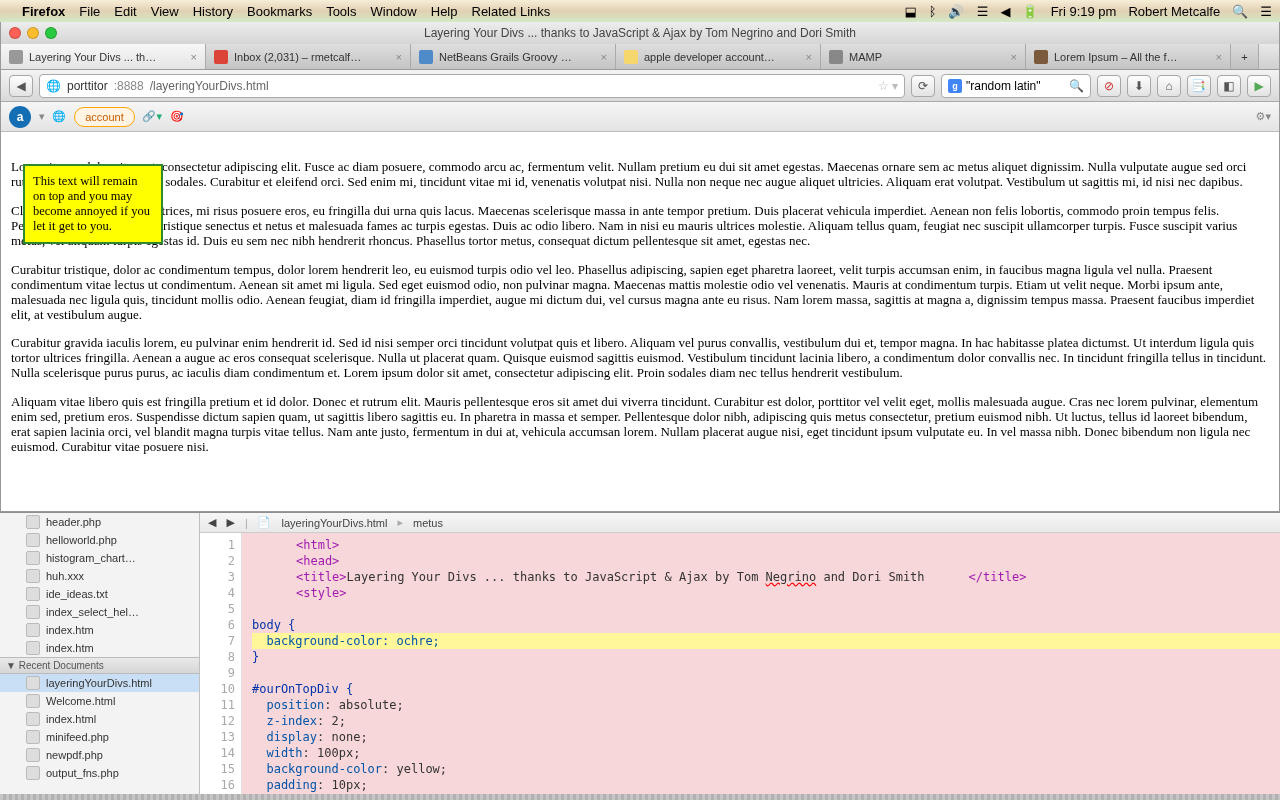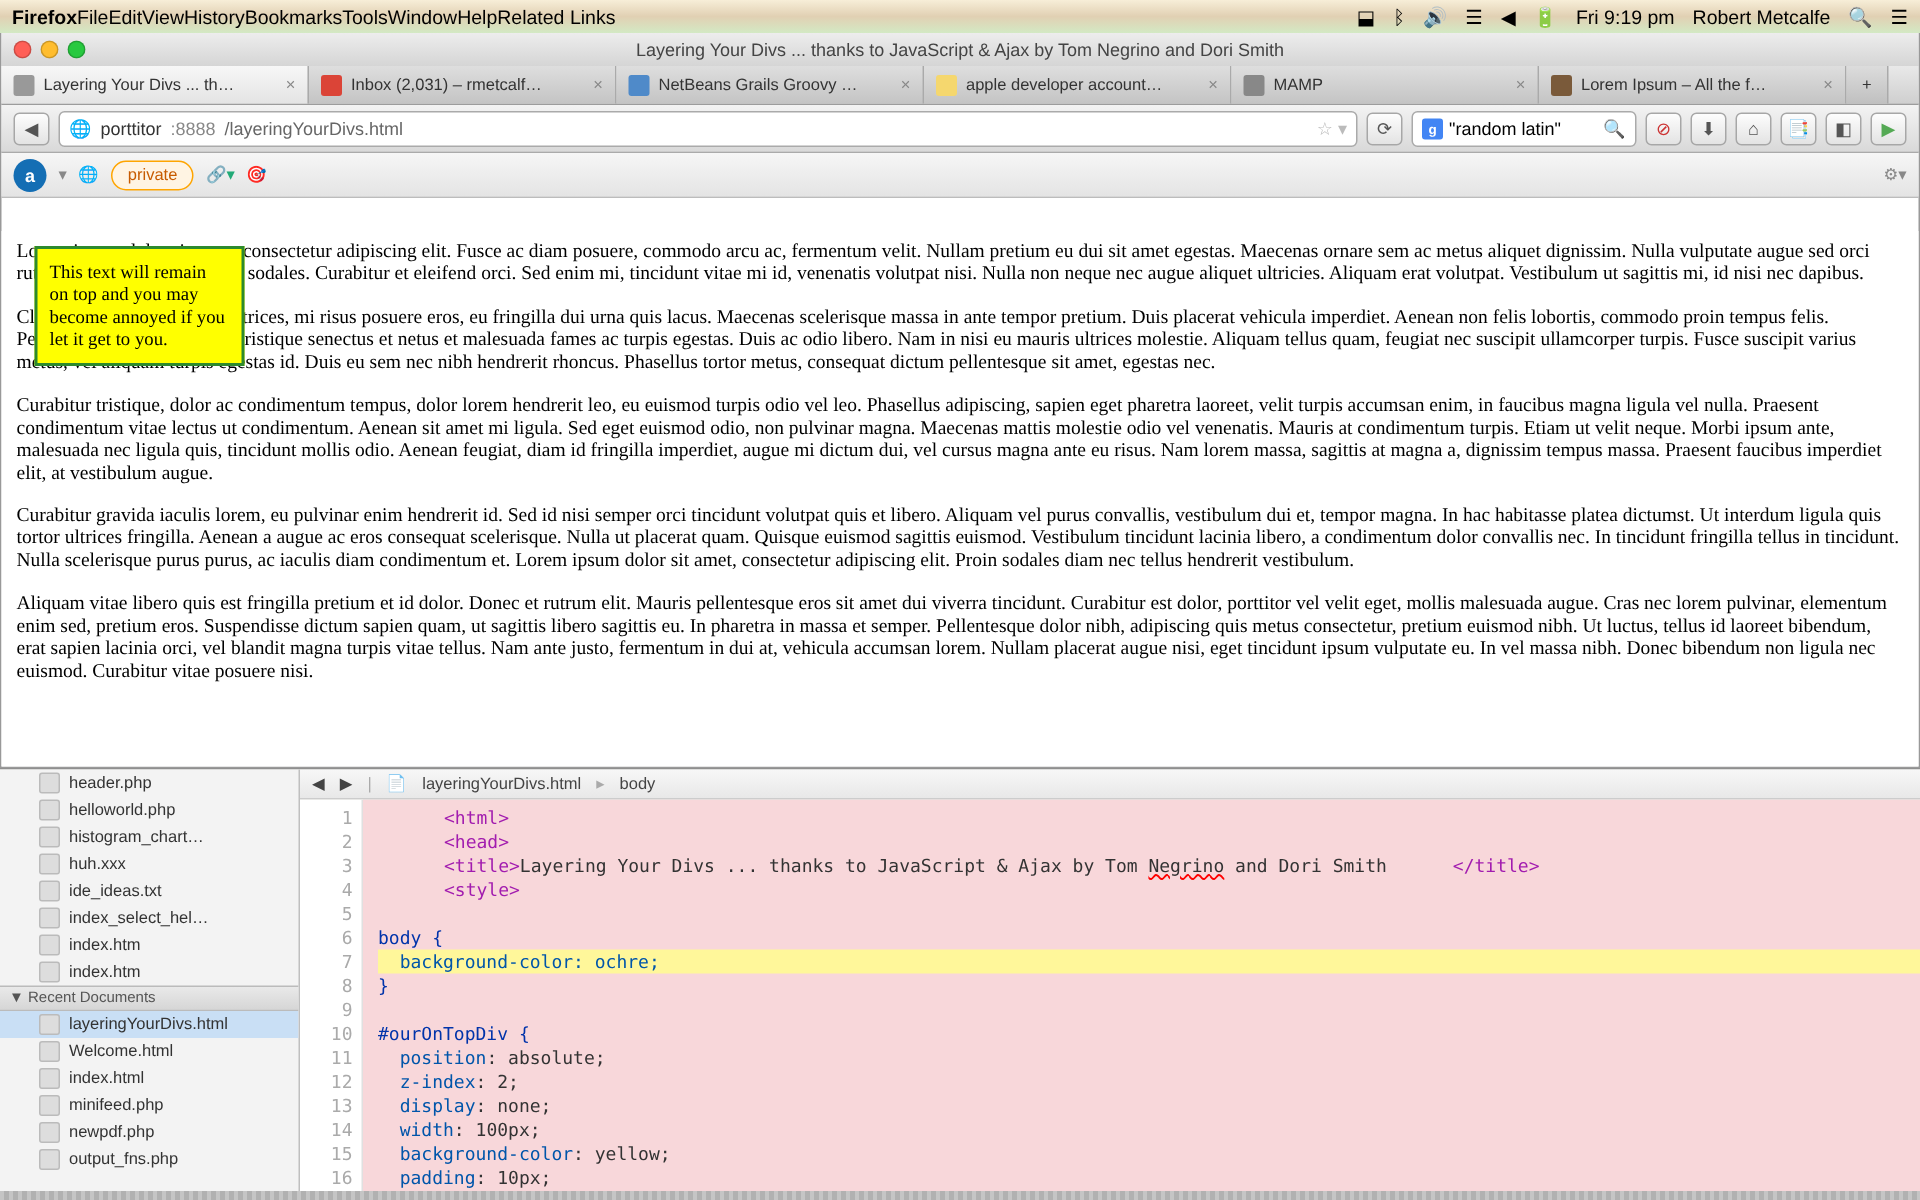--- a/index.html
+++ b/index.html
@@ -1,18 +1,18 @@
 <!DOCTYPE html>
 <html><head>
 <meta charset="utf-8">
 <style>
 *{box-sizing:border-box;margin:0;padding:0;}
 body{font-family:"Lucida Grande","Helvetica Neue",Arial,sans-serif;font-size:11px;background:#e8e8e8;overflow:hidden;width:1280px;height:800px;position:relative;}
 
-.menubar{height:22px;background:linear-gradient(#f7eed8,#e1d0b3 50%,#d3e9c4);display:flex;align-items:center;padding:0 8px;color:#000;font-size:13px;}
+.menubar{height:22px;background:linear-gradient(#f7eed8,#e1d0b3 50%,#d3e9c4);display:flex;align-items:center;padding:0 8px;gap:14px;color:#000;font-size:13px;}
 .menubar .apple{font-size:15px;}
 .menubar .app{font-weight:bold;}
 .menubar .spacer{flex:1;}
 .menubar .right{display:flex;align-items:center;gap:12px;}
 .menubar .icon{display:inline-block;}
 
 .window{position:absolute;top:22px;left:0;right:0;height:490px;background:#fff;border:1px solid #999;border-top:none;}
 .titlebar{height:22px;background:linear-gradient(#ededed,#d5d5d5);display:flex;align-items:center;position:relative;font-size:12px;color:#444;}
 .traffic{display:flex;gap:6px;padding-left:8px;}
 .dot{width:12px;height:12px;border-radius:50%;border:1px solid rgba(0,0,0,.2);}
@@ -162,21 +162,21 @@
     <div class="btn">⌂</div>
     <div class="btn">📑</div>
     <div class="btn">◧</div>
     <div class="btn" style="color:#5a5">▶</div>
   </div>
 
   <div class="toolbar2">
     <div class="amazon">a</div>
     <span style="color:#888">▾</span>
     <span style="color:#2a7">🌐</span>
-    <div class="pill">private</div>
+    <div class="pill">account</div>
     <span style="color:#2a7">🔗▾</span>
     <span style="color:#a66">🎯</span>
     <span class="spacer" style="flex:1"></span>
     <span style="color:#888">⚙▾</span>
   </div>
 
   <div class="page">
     <div class="para">
       <p>Lorem ipsum dolor sit amet, consectetur adipiscing elit. Fusce ac diam posuere, commodo arcu ac, fermentum velit. Nullam pretium eu dui sit amet egestas. Maecenas ornare sem ac metus aliquet dignissim. Nulla vulputate augue sed orci rutrum, sodales dictum tellus sodales. Curabitur et eleifend orci. Sed enim mi, tincidunt vitae mi id, venenatis volutpat nisi. Nulla non neque nec augue aliquet ultricies. Aliquam erat volutpat. Vestibulum ut sagittis mi, id nisi nec dapibus.</p>
       <p>Class aptent taciti a mollis ultrices, mi risus posuere eros, eu fringilla dui urna quis lacus. Maecenas scelerisque massa in ante tempor pretium. Duis placerat vehicula imperdiet. Aenean non felis lobortis, commodo proin tempus felis. Pellentesque habitant morbi tristique senectus et netus et malesuada fames ac turpis egestas. Duis ac odio libero. Nam in nisi eu mauris ultrices molestie. Aliquam tellus quam, feugiat nec suscipit ullamcorper turpis. Fusce suscipit varius metus, vel aliquam turpis egestas id. Duis eu sem nec nibh hendrerit rhoncus. Phasellus tortor metus, consequat dictum pellentesque sit amet, egestas nec.</p>
@@ -249,21 +249,21 @@
       </div>
   </div>
   <div class="editor">
     <div class="crumbs">
       <span>◀</span>
       <span>▶</span>
       <span class="sep">|</span>
       <span>📄</span>
       <span>layeringYourDivs.html</span>
       <span class="sep">▸</span>
-      <span>body</span>
+      <span>metus</span>
     </div>
     <div class="code">
       <div class="gutter">1
 2
 3
 4
 5
 6
 7
 8

